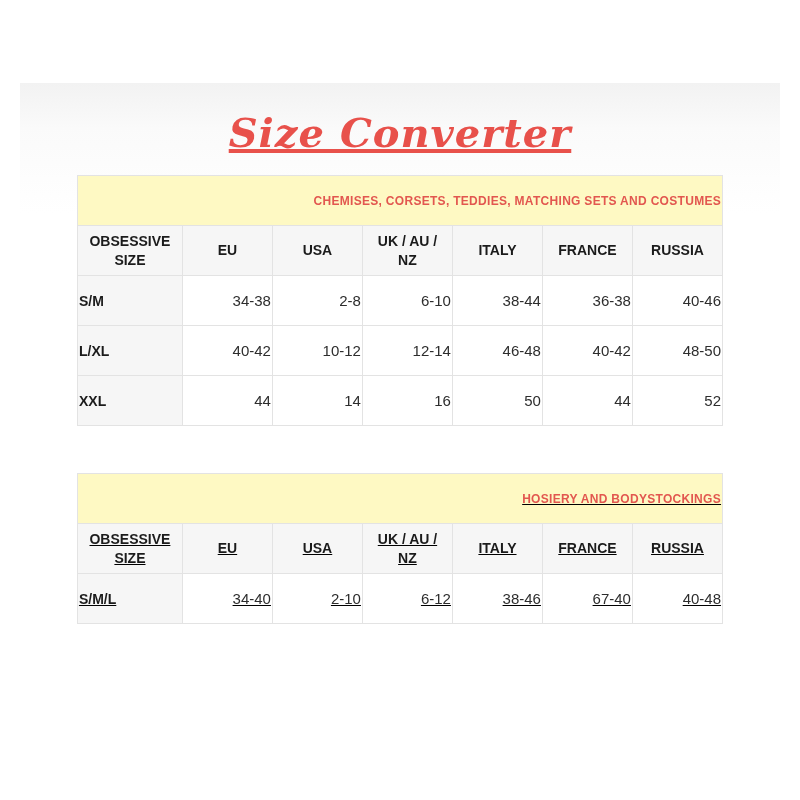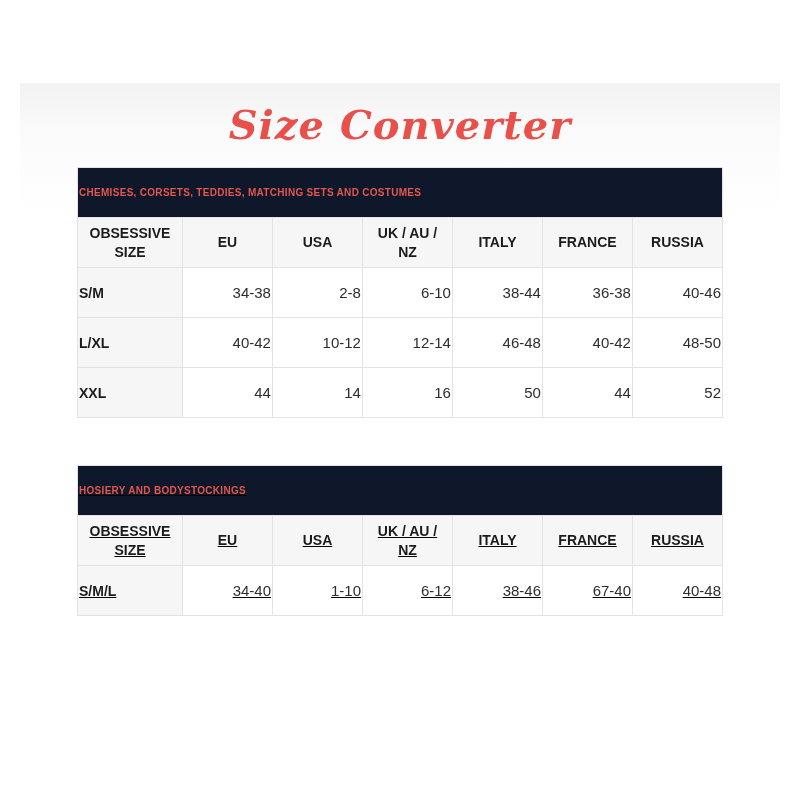--- a/index.html
+++ b/index.html
@@ -13,50 +13,51 @@
     overflow: hidden;
   }
   .content-panel {
     margin: 83px 20px 0 14px;
     margin-left: 20px;
     min-height: 660px;
     background: linear-gradient(180deg, #f2f2f2 0px, #fafafa 45px, #ffffff 130px);
     padding-top: 8px;
   }
   .script-title {
-    margin: 4px;
+    margin: 12px;
     text-align: center;
     color: #e8514b;
     font-family: "DejaVu Serif", serif;
     font-style: italic;
     font-weight: bold;
     font-size: 40px;
     line-height: 60px;
     letter-spacing: 1px;
+    text-decoration: underline;
   }
   table.size-table {
     border-collapse: collapse;
     table-layout: fixed;
     width: 645px;
     margin: 12px auto 0 auto;
     background: #ffffff;
   }
   table.size-table.second { margin-top: 47px; text-decoration: underline; }
   col.c-size   { width: 105px; }
   col.c-region { width: 90px; }
   td, th { border: 1px solid #e3e3e3; }
   td.tbl-title {
     height: 50px;
-    text-align: left;
+    text-align: right;
     vertical-align: middle;
     color: #e2574f;
     font-weight: bold;
-    font-size: 10px;
+    font-size: 12px;
     letter-spacing: 0.3px;
-    background: #0f172a;
+    background: #fef9c3;
   }
   th.col-header {
     height: 50px;
     background: #f6f6f6;
     color: #1b1b1b;
     font-size: 14px;
     font-weight: bold;
     text-align: center;
     vertical-align: middle;
     line-height: 1.3;
@@ -158,21 +159,21 @@
         <th class="col-header">EU</th>
         <th class="col-header">USA</th>
         <th class="col-header">UK / AU / NZ</th>
         <th class="col-header">ITALY</th>
         <th class="col-header">FRANCE</th>
         <th class="col-header">RUSSIA</th>
       </tr>
       <tr>
         <td class="row-header">S/M/L</td>
         <td class="data-cell">34-40</td>
-        <td class="data-cell">1-10</td>
+        <td class="data-cell">2-10</td>
         <td class="data-cell">6-12</td>
         <td class="data-cell">38-46</td>
         <td class="data-cell">67-40</td>
         <td class="data-cell">40-48</td>
       </tr>
     </tbody>
   </table>
 
 </div>
 

